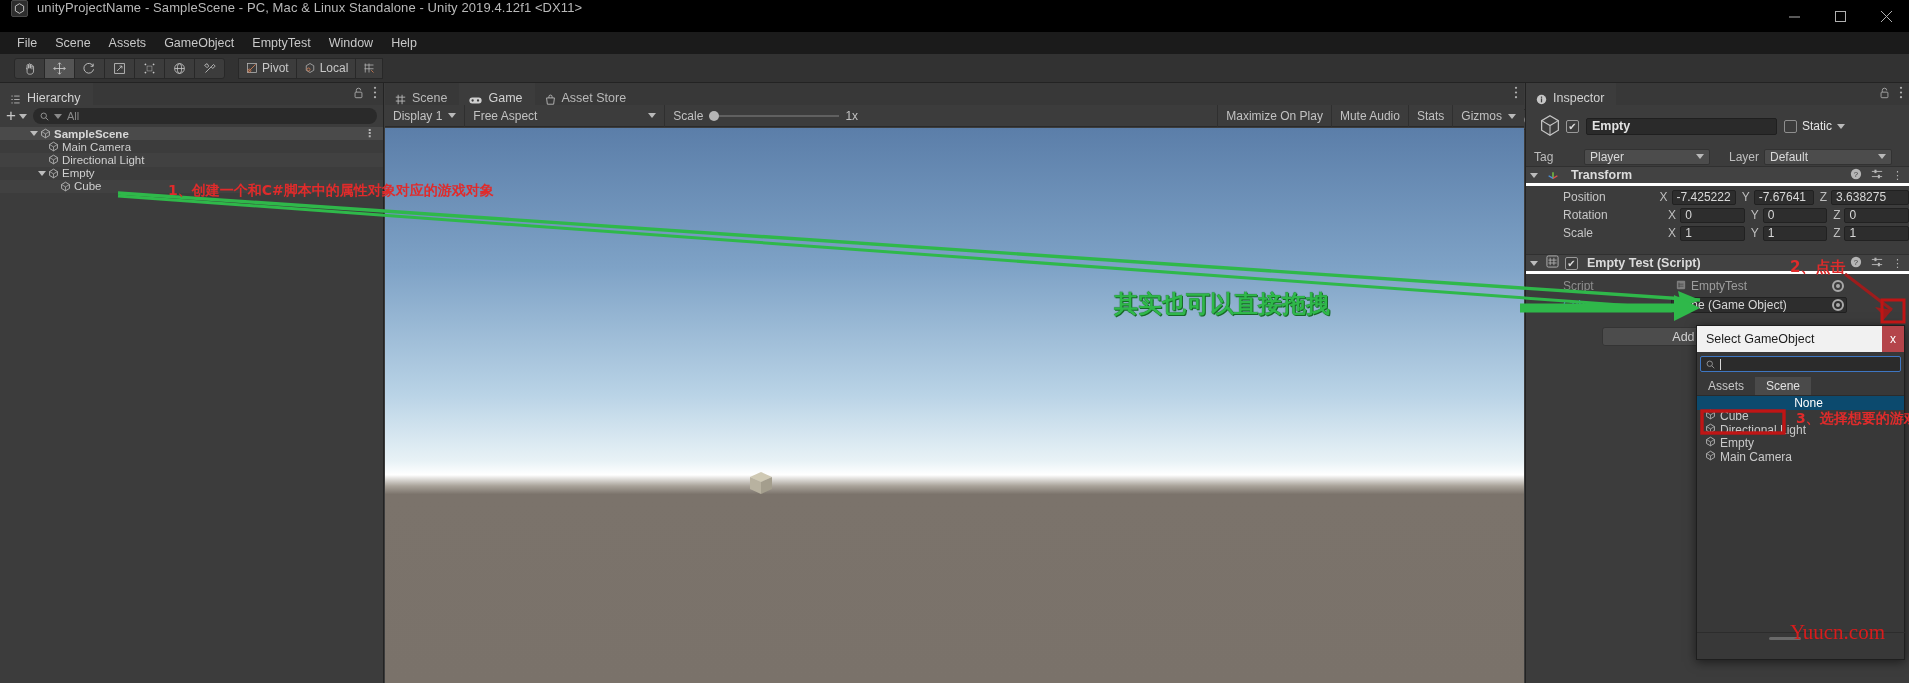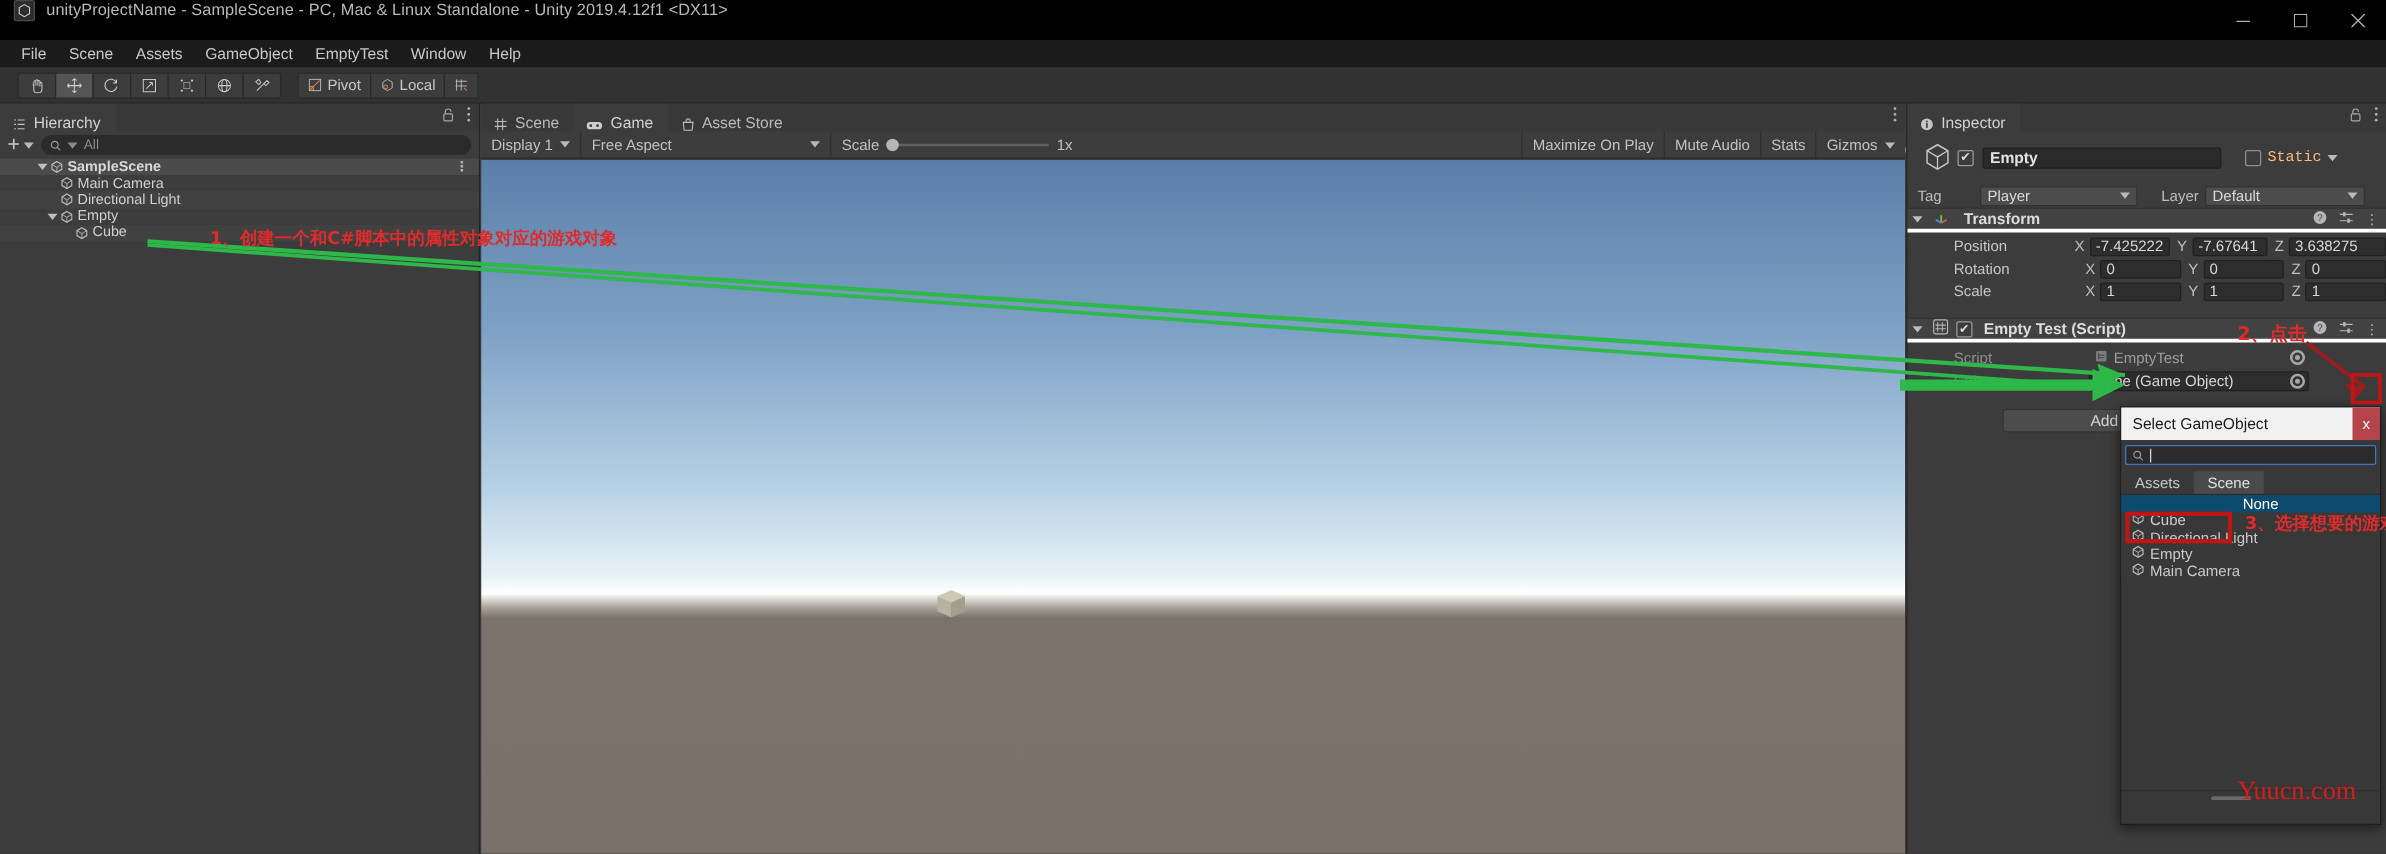--- a/index.html
+++ b/index.html
@@ -128,21 +128,21 @@
     height:42px; background:#3c3c3c; display:flex; align-items:center; padding:0 6px 0 8px; gap:0;
   }
   .obj-icon { width:32px; height:32px; color:#c9c9c9; display:flex; align-items:center; justify-content:center; }
   .chk { width:13px; height:13px; background:#3c3c3c; border:1px solid #9a9a9a; border-radius:2px;
          display:flex; align-items:center; justify-content:center; color:#dcdcdc; font-size:10px; }
   .nameinput {
     height:17px; background:#2a2a2a; border:1px solid #1f1f1f; border-radius:2px;
     margin-left:7px; padding:0 5px; display:flex; align-items:center;
     font-size:12.5px; color:#e2e2e2; font-weight:bold;
   }
-  .static-wrap { display:flex; align-items:center; gap:5px; margin-left:19px; font-size:12px; color:#fdba74;font-family:Liberation Mono, monospace; }
+  .static-wrap { display:flex; align-items:center; gap:5px; margin-left:7px; font-size:12px; color:#e5e5e5; }
   .taglayer { height:19px; display:flex; align-items:center; gap:5px; padding:0 6px 0 8px; font-size:12px; color:#bdbdbd; }
   .dd { height:16px; background:#4c4c4c; border:1px solid #323232; border-radius:2px;
         display:flex; align-items:center; justify-content:space-between; padding:0 5px;
         font-size:12px; color:#dadada; }
   .comp-head {
     height:20px; background:#424242; border-top:1px solid #303030; border-bottom:3px solid #ffffff;
     display:flex; align-items:center; padding:0 6px 0 4px; gap:6px;
     font-size:12.5px; color:#dcdcdc; font-weight:bold; position:relative;
   }
   .comp-head .hicons { position:absolute; right:6px; display:flex; align-items:center; gap:9px; color:#b7b7b7; font-weight:normal; font-size:11px; }
@@ -779,16 +779,17 @@
 
     <rect x="1882" y="300" width="22" height="22" fill="none" stroke="#c01515" stroke-width="3"></rect>
   </svg>
 
   <div class="annot cn-red" style="left:168px; top:182px; font-size:14px;">1、创建一个和C#脚本中的属性对象对应的游戏对象</div>
 
   <div class="annot cn-red" style="left:1790px; top:258px; font-size:15px;">2、点击</div>
 
   <div class="annot cn-red" style="left:1796px; top:410px; font-size:14px; white-space:nowrap; overflow:hidden; width:113px;">3、选择想要的游戏对象</div>
 
+  <div class="annot cn-green" style="left:1114px; top:288px; font-size:24px;">其实也可以直接拖拽</div>
 
   <div class="wm">Yuucn.com</div>
 
 </div>
 
 </body></html>

